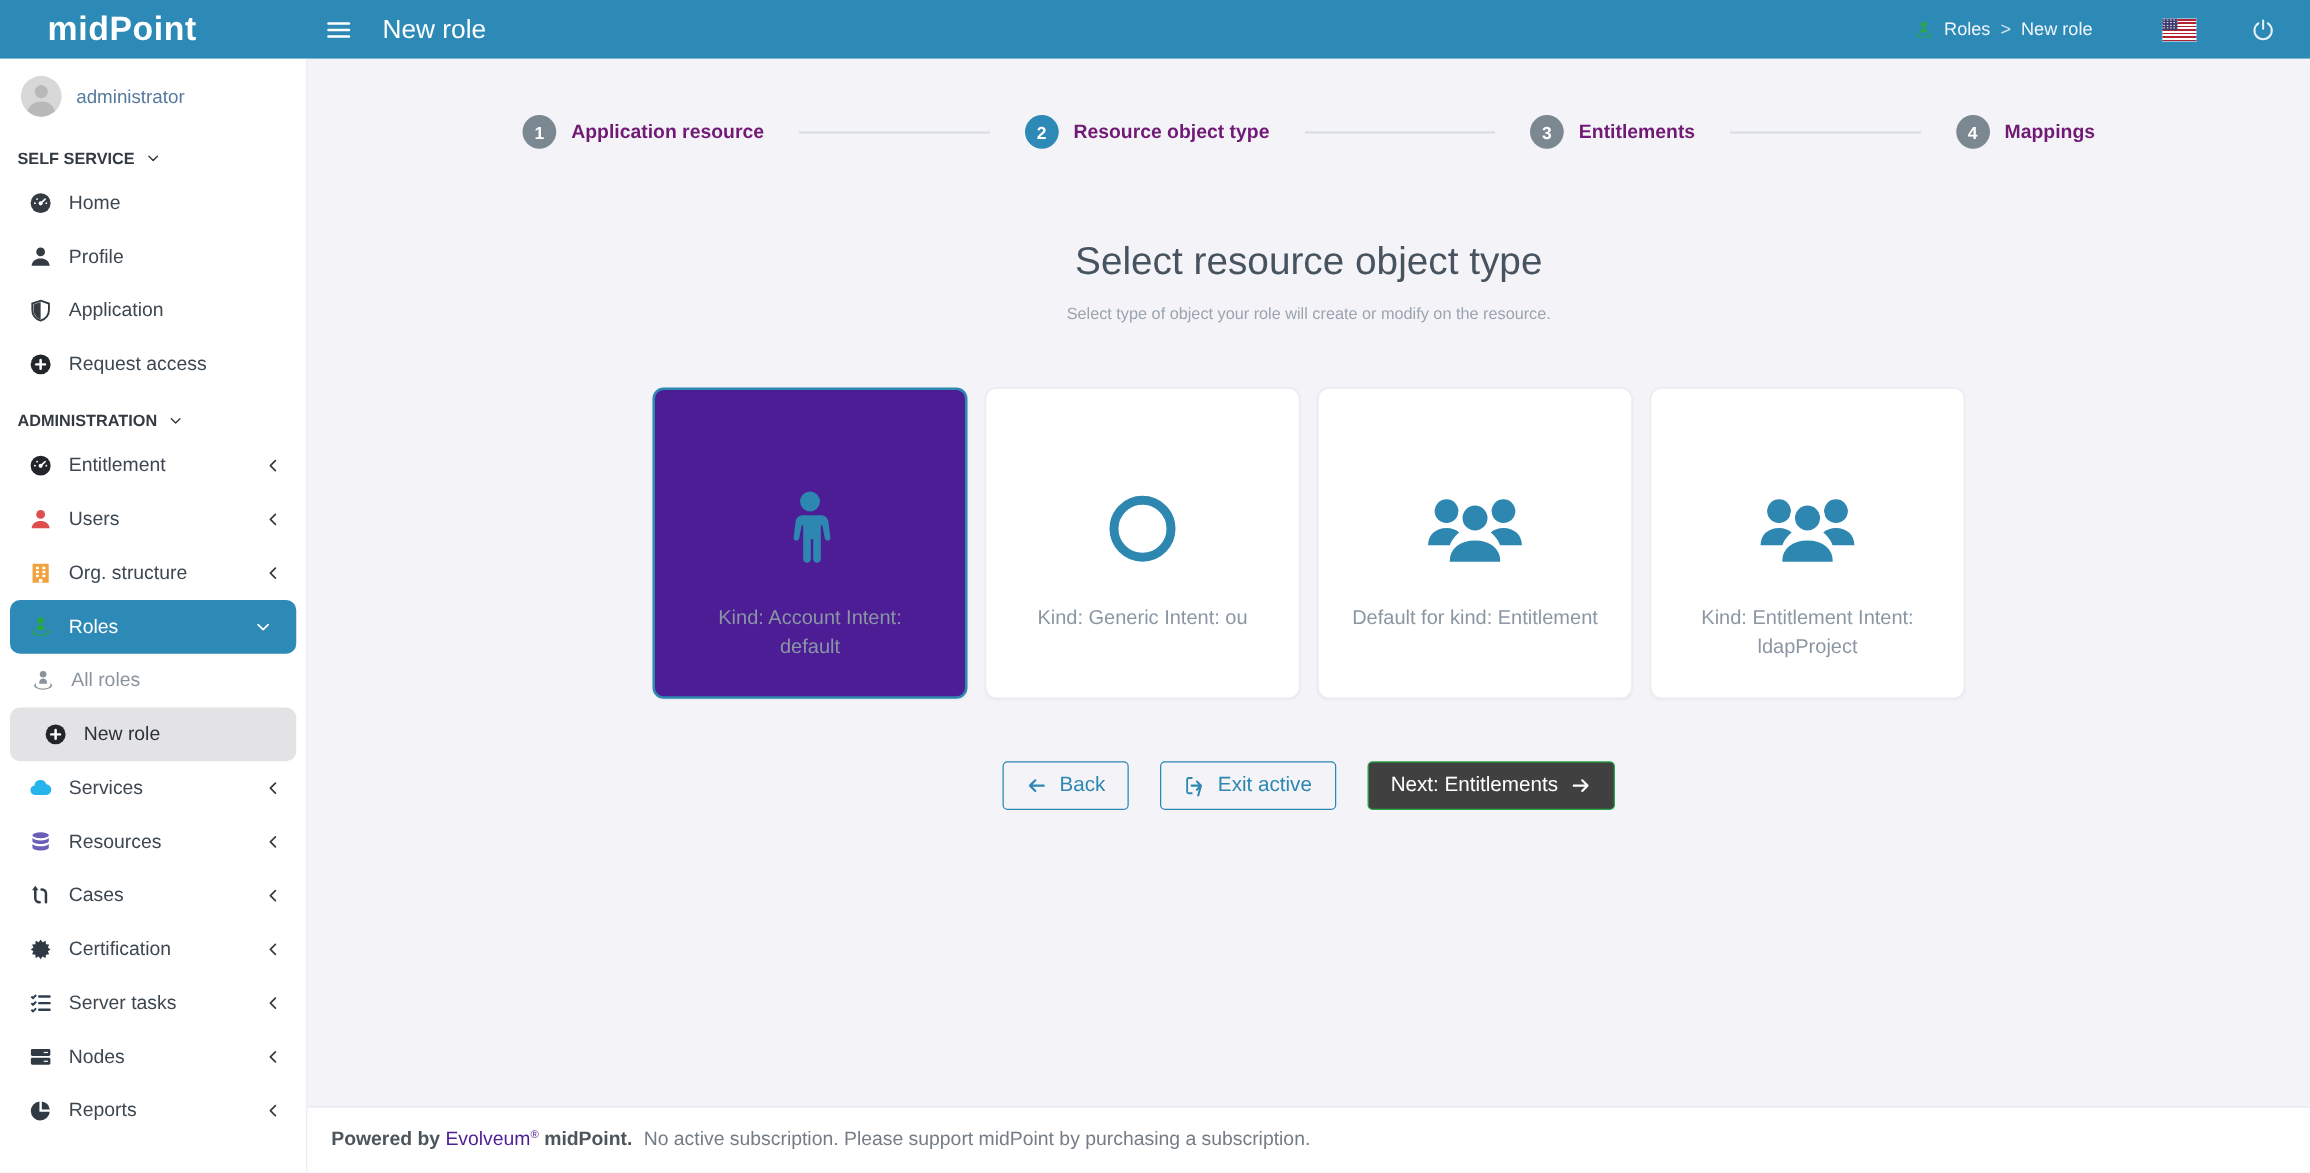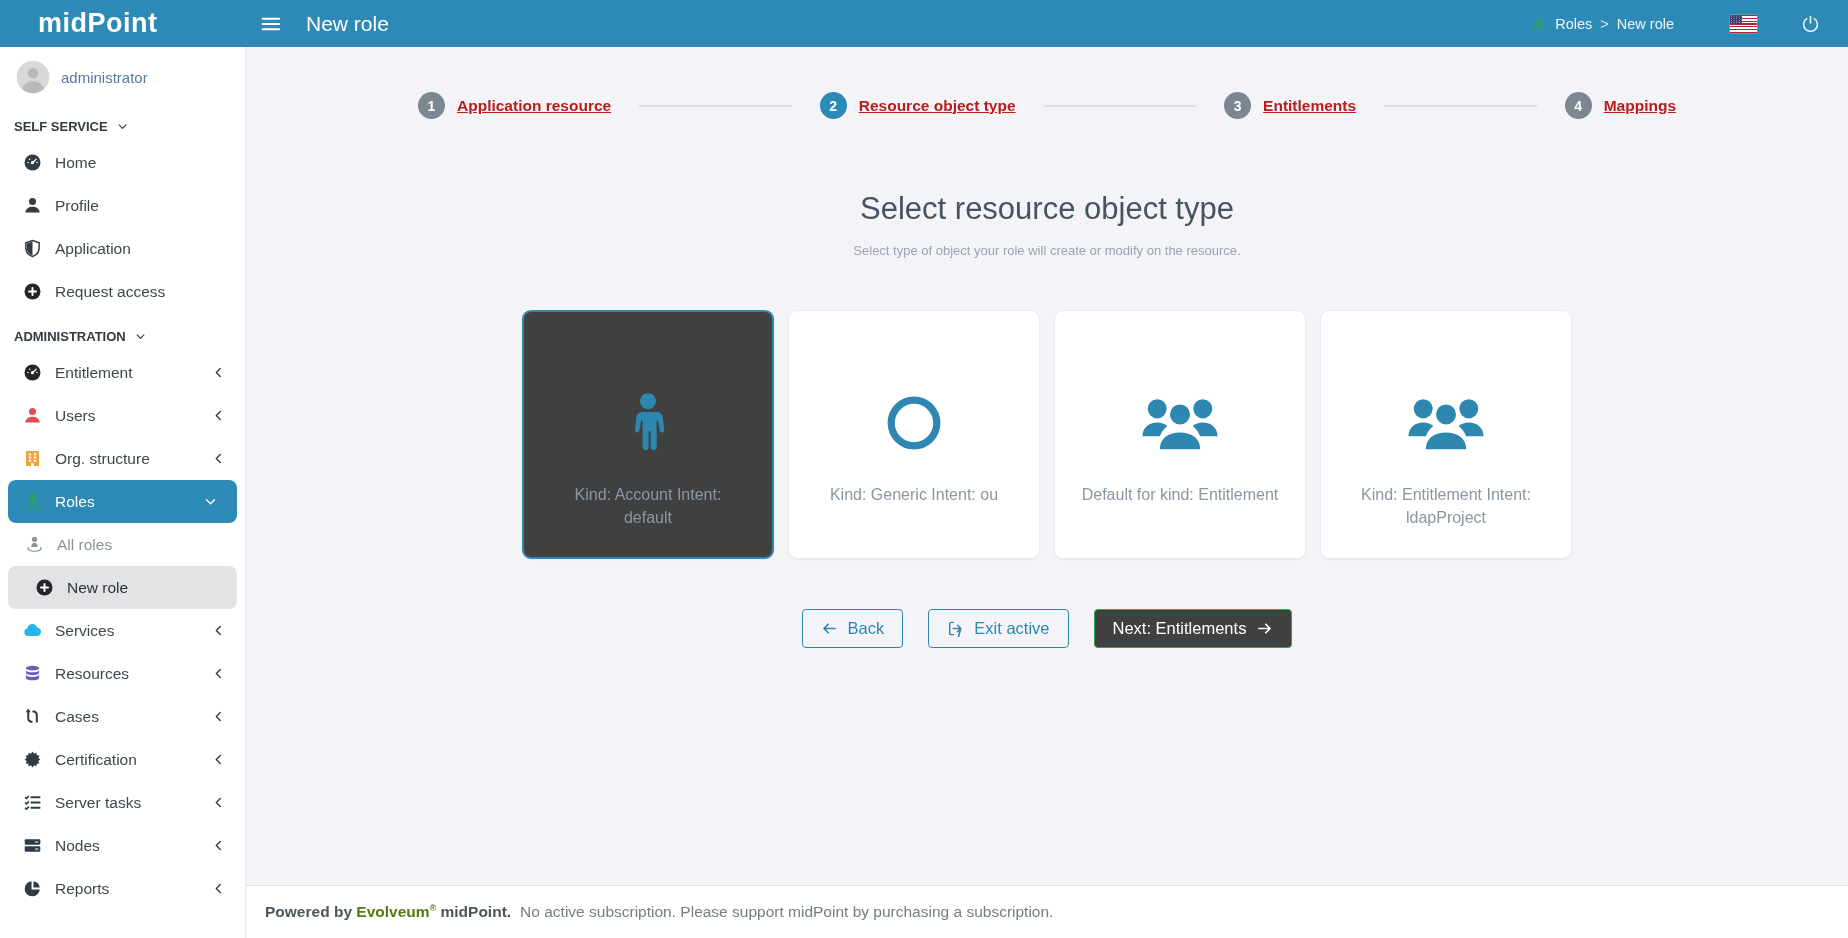--- a/index.html
+++ b/index.html
@@ -54,49 +54,49 @@
   .nav-item.highlighted { background:#e3e3e6; margin:0 8px; border-radius:8px; padding-left:26px; color:#2b3238; }
   .nav-item.muted { color:#8b939c; }
 
   
   .main { flex:1; display:flex; flex-direction:column; background:#f4f4f8; min-width:0; }
   .steps { display:flex; align-items:center; margin:45px 172px 0 172px; }
   .wizard-step { display:flex; align-items:center; cursor:pointer; flex:none; }
   .step-circle { width:27px; height:27px; border-radius:50%; background:#7b8791; color:#fff; font-weight:700;
     font-size:14px; display:flex; align-items:center; justify-content:center; margin-right:12px; flex:none; }
   .wizard-step.active .step-circle { background:#2d89b5; }
-  .step-label { font-weight:700; font-size:15.5px; color:#b91c1c; white-space:nowrap;text-decoration:underline; }
+  .step-label { font-weight:700; font-size:15.5px; color:#701a75; white-space:nowrap; }
   .step-line { flex:1; height:2px; background:#dcdfe4; margin:0 28px; }
 
   .page-title { margin-top:72px; text-align:center; font-size:31px; font-weight:400; color:#47535f; }
   .page-subtitle { margin-top:16px; text-align:center; font-size:13px; color:#9aa3ae; }
 
   .tiles { display:flex; justify-content:center; gap:14px; margin-top:52px; }
   .tile { width:252px; height:249px; background:#fff; border:1px solid #ebebf0; border-radius:9px;
     box-shadow:0 1px 2px rgba(35,40,45,.05); display:flex; flex-direction:column; align-items:center;
     padding-top:72px; cursor:pointer; }
-  .tile.selected { background:#404040; border:2px solid #2d87b0; padding-top:71px; }
+  .tile.selected { background:#4c1d95; border:2px solid #2d87b0; padding-top:71px; }
   .tile .icon { color:#2d87b0; height:80px; display:flex; align-items:center; justify-content:center; }
   .tile .icon.person-icon svg { height:64px; width:64px; }
   .tile .icon.circle-outline-icon svg { height:60px; width:60px; }
   .tile .icon.users-icon svg { width:80px; height:62px; }
   .tile-label { margin-top:20px; font-size:16px; color:#8b96a3; text-align:center; line-height:1.45; padding:0 26px; }
 
   .actions { display:flex; justify-content:center; align-items:center; gap:25px; margin-top:50px; }
   .btn { display:inline-flex; align-items:center; gap:10px; height:39px; padding:0 18px; border-radius:4px;
     font-size:16.5px; cursor:pointer; }
   .btn .icon { display:inline-flex; }
   .btn .icon svg { width:17px; height:17px; }
   .btn-outline { border:1px solid #2d87b0; color:#2d87b0; background:transparent; }
   .btn-success { background:#404040; border:1px solid #28a745; color:#fff; }
 
   .footer { margin-top:auto; height:53px; flex:none; background:#fff; border-top:1px solid #e2e5e9;
     display:flex; align-items:center; padding-left:19px; font-size:15.5px; color:#747d85; }
   .footer .bold { font-weight:700; color:#4c555c; }
-  .footer .brand-link { font-weight:700; color:#4d7c0f; cursor:pointer; }
+  .footer .brand-link { font-weight:400; color:#4c1d95; cursor:pointer; }
   .footer sup { font-size:9px; }
   .footer .note { margin-left:9px; }
 </style>
 </head>
 <body>
 
 <div class="topbar">
   <div class="brand">
     <span class="logo">midPoint</span>
   </div>

